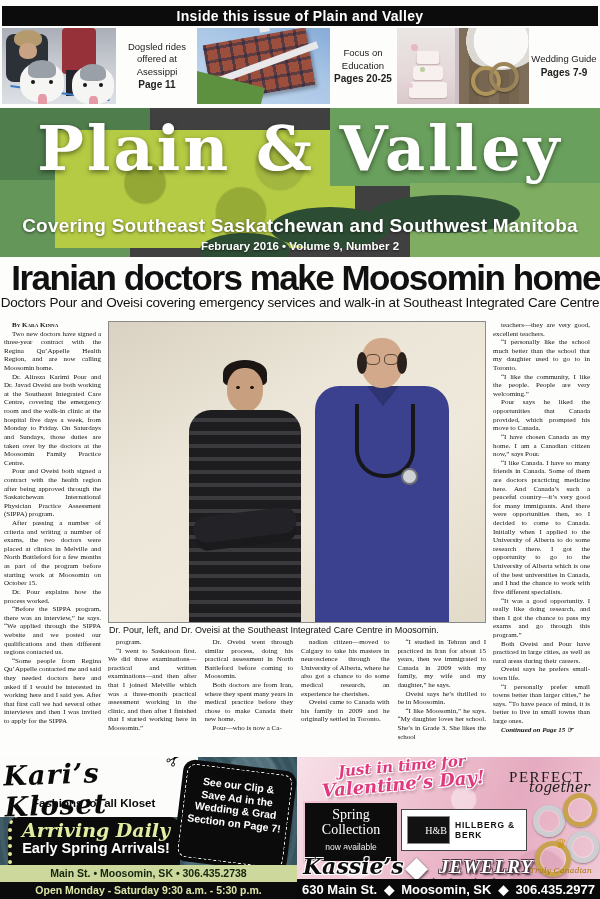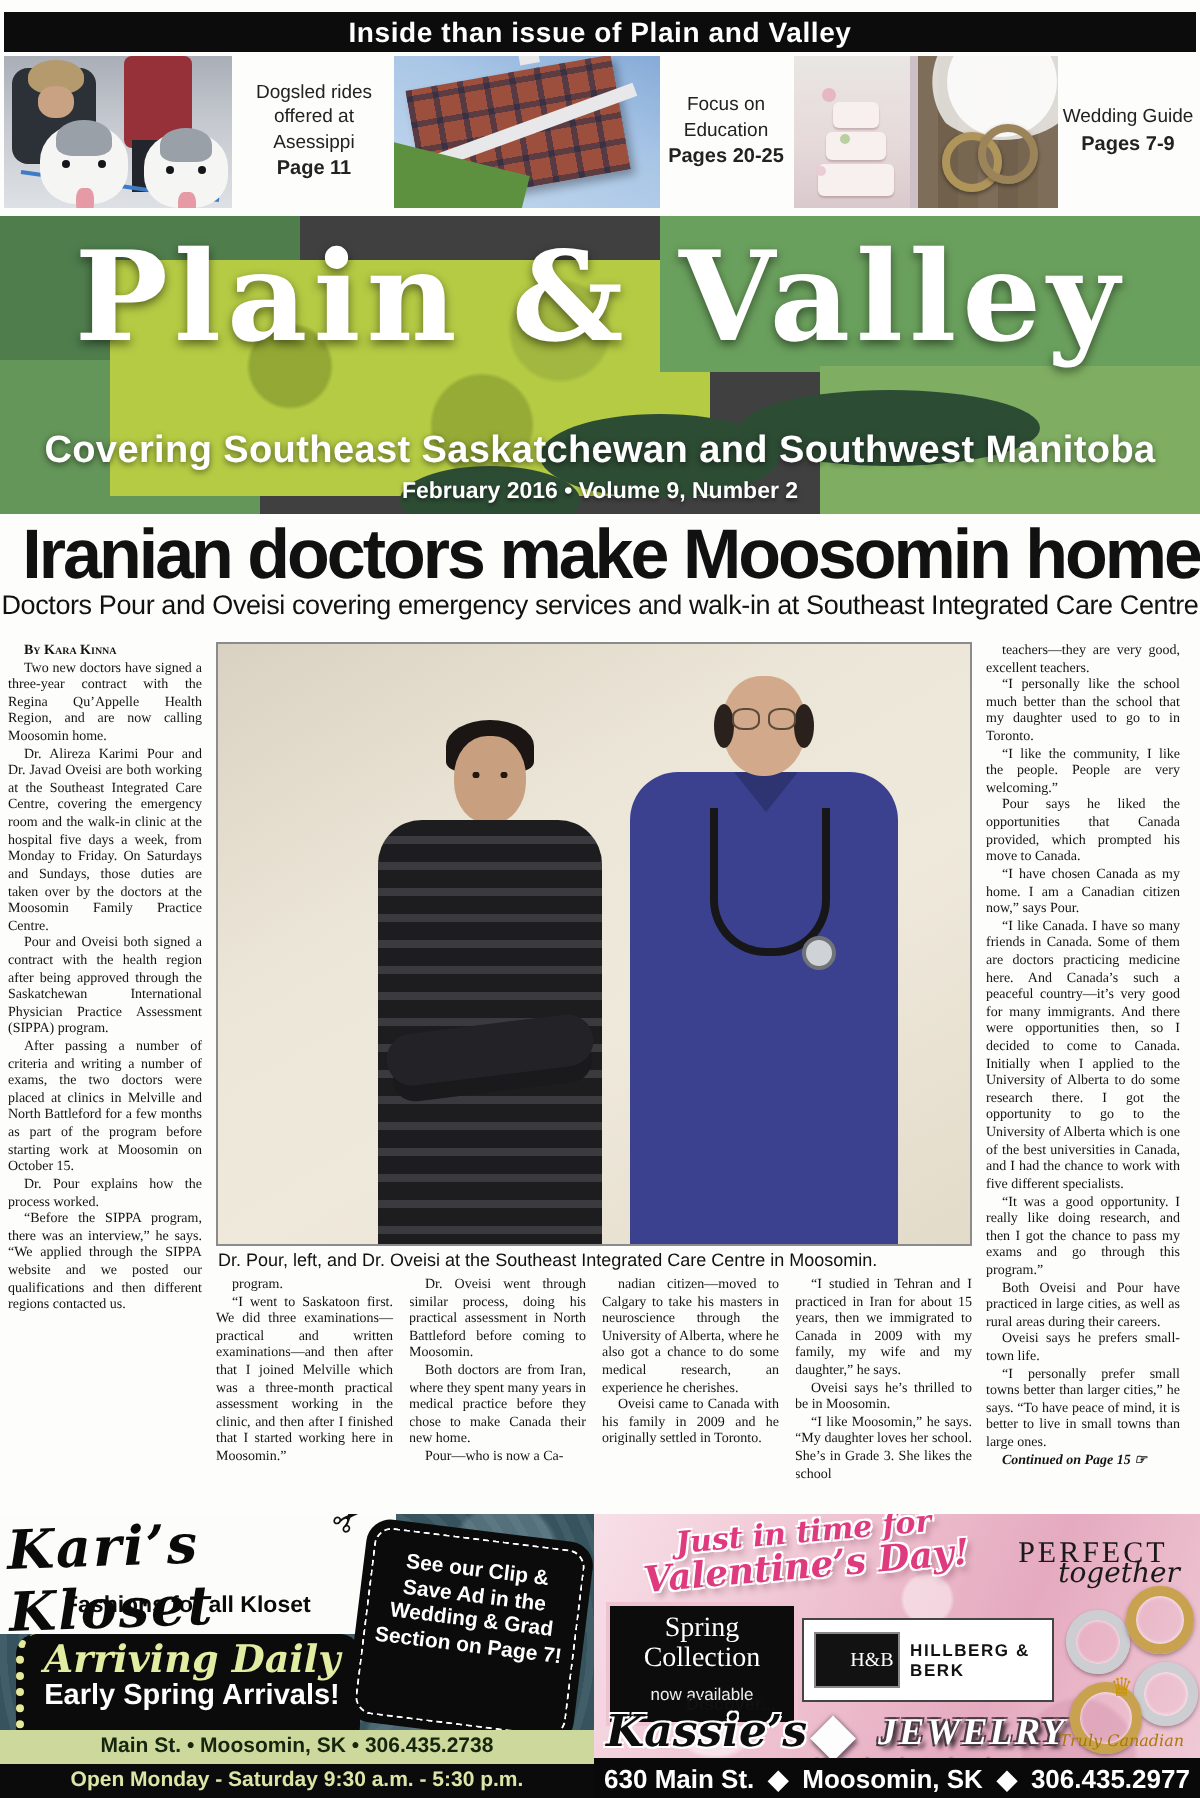--- a/index.html
+++ b/index.html
@@ -187,21 +187,21 @@
   .truly{position:absolute;right:8px;bottom:24px;text-align:center;color:#a8780a;}
   .truly .crown{font-size:13px;line-height:1;color:#c9960f;}
   .truly .t-name{font-family:"DejaVu Serif",serif;font-style:italic;font-size:8px;margin-top:16px;}
   .k2-strip{position:absolute;left:0;bottom:0;width:100%;height:20px;background:#090909;color:#fff;
       font-weight:bold;font-size:13px;display:flex;align-items:center;justify-content:center;gap:7px;}
   .w-diamond{color:#fff;font-size:13px;line-height:1;}
 </style>
 </head>
 <body>
 
-<div class="top-banner">Inside than issue of Plain and Valley</div>
+<div class="top-banner">Inside this issue of Plain and Valley</div>
 
 <div class="teaser-img t1">
   <div class="ds-musher"></div>
   <div class="ds-hat"></div>
   <div class="ds-face"></div>
   <div class="ds-red"></div>
   <div class="ds-legs"></div>
   <div class="ds-line"></div>
   <div class="ds-dog dog1">
       <span class="ds-eye" style="left:26%"></span>
@@ -265,20 +265,21 @@
 
 <div class="article">
   <div class="colA bt">
     <p class="byline">By Kara Kinna</p>
     <p>Two new doctors have signed a three-year contract with the Regina Qu’Appelle Health Region, and are now calling Moosomin home.</p>
     <p>Dr. Alireza Karimi Pour and Dr. Javad Oveisi are both working at the Southeast Integrated Care Centre, covering the emergency room and the walk-in clinic at the hospital five days a week, from Monday to Friday. On Saturdays and Sundays, those duties are taken over by the doctors at the Moosomin Family Practice Centre.</p>
     <p>Pour and Oveisi both signed a contract with the health region after being approved through the Saskatchewan International Physician Practice Assessment (SIPPA) program.</p>
     <p>After passing a number of criteria and writing a number of exams, the two doctors were placed at clinics in Melville and North Battleford for a few months as part of the program before starting work at Moosomin on October 15.</p>
     <p>Dr. Pour explains how the process worked.</p>
     <p>“Before the SIPPA program, there was an interview,” he says. “We applied through the SIPPA website and we posted our qualifications and then different regions contacted us.</p>
+    <p>“Some people from Regina Qu’Appelle contacted me and said they needed doctors here and asked if I would be interested in working here and I said yes. After that first call we had several other interviews and then I was invited to apply for the SIPPA</p>
   </div>
   <div class="centerCol">
     <div class="photo">
       <div class="fig d1-hair"></div>
       <div class="head d1-head"></div>
       <div class="d1-eyes"></div>
       <div class="fig d1-body"></div>
       <div class="d1-arms"></div>
       <div class="fig d2-body"></div>
       <div class="d2-vneck"></div>

